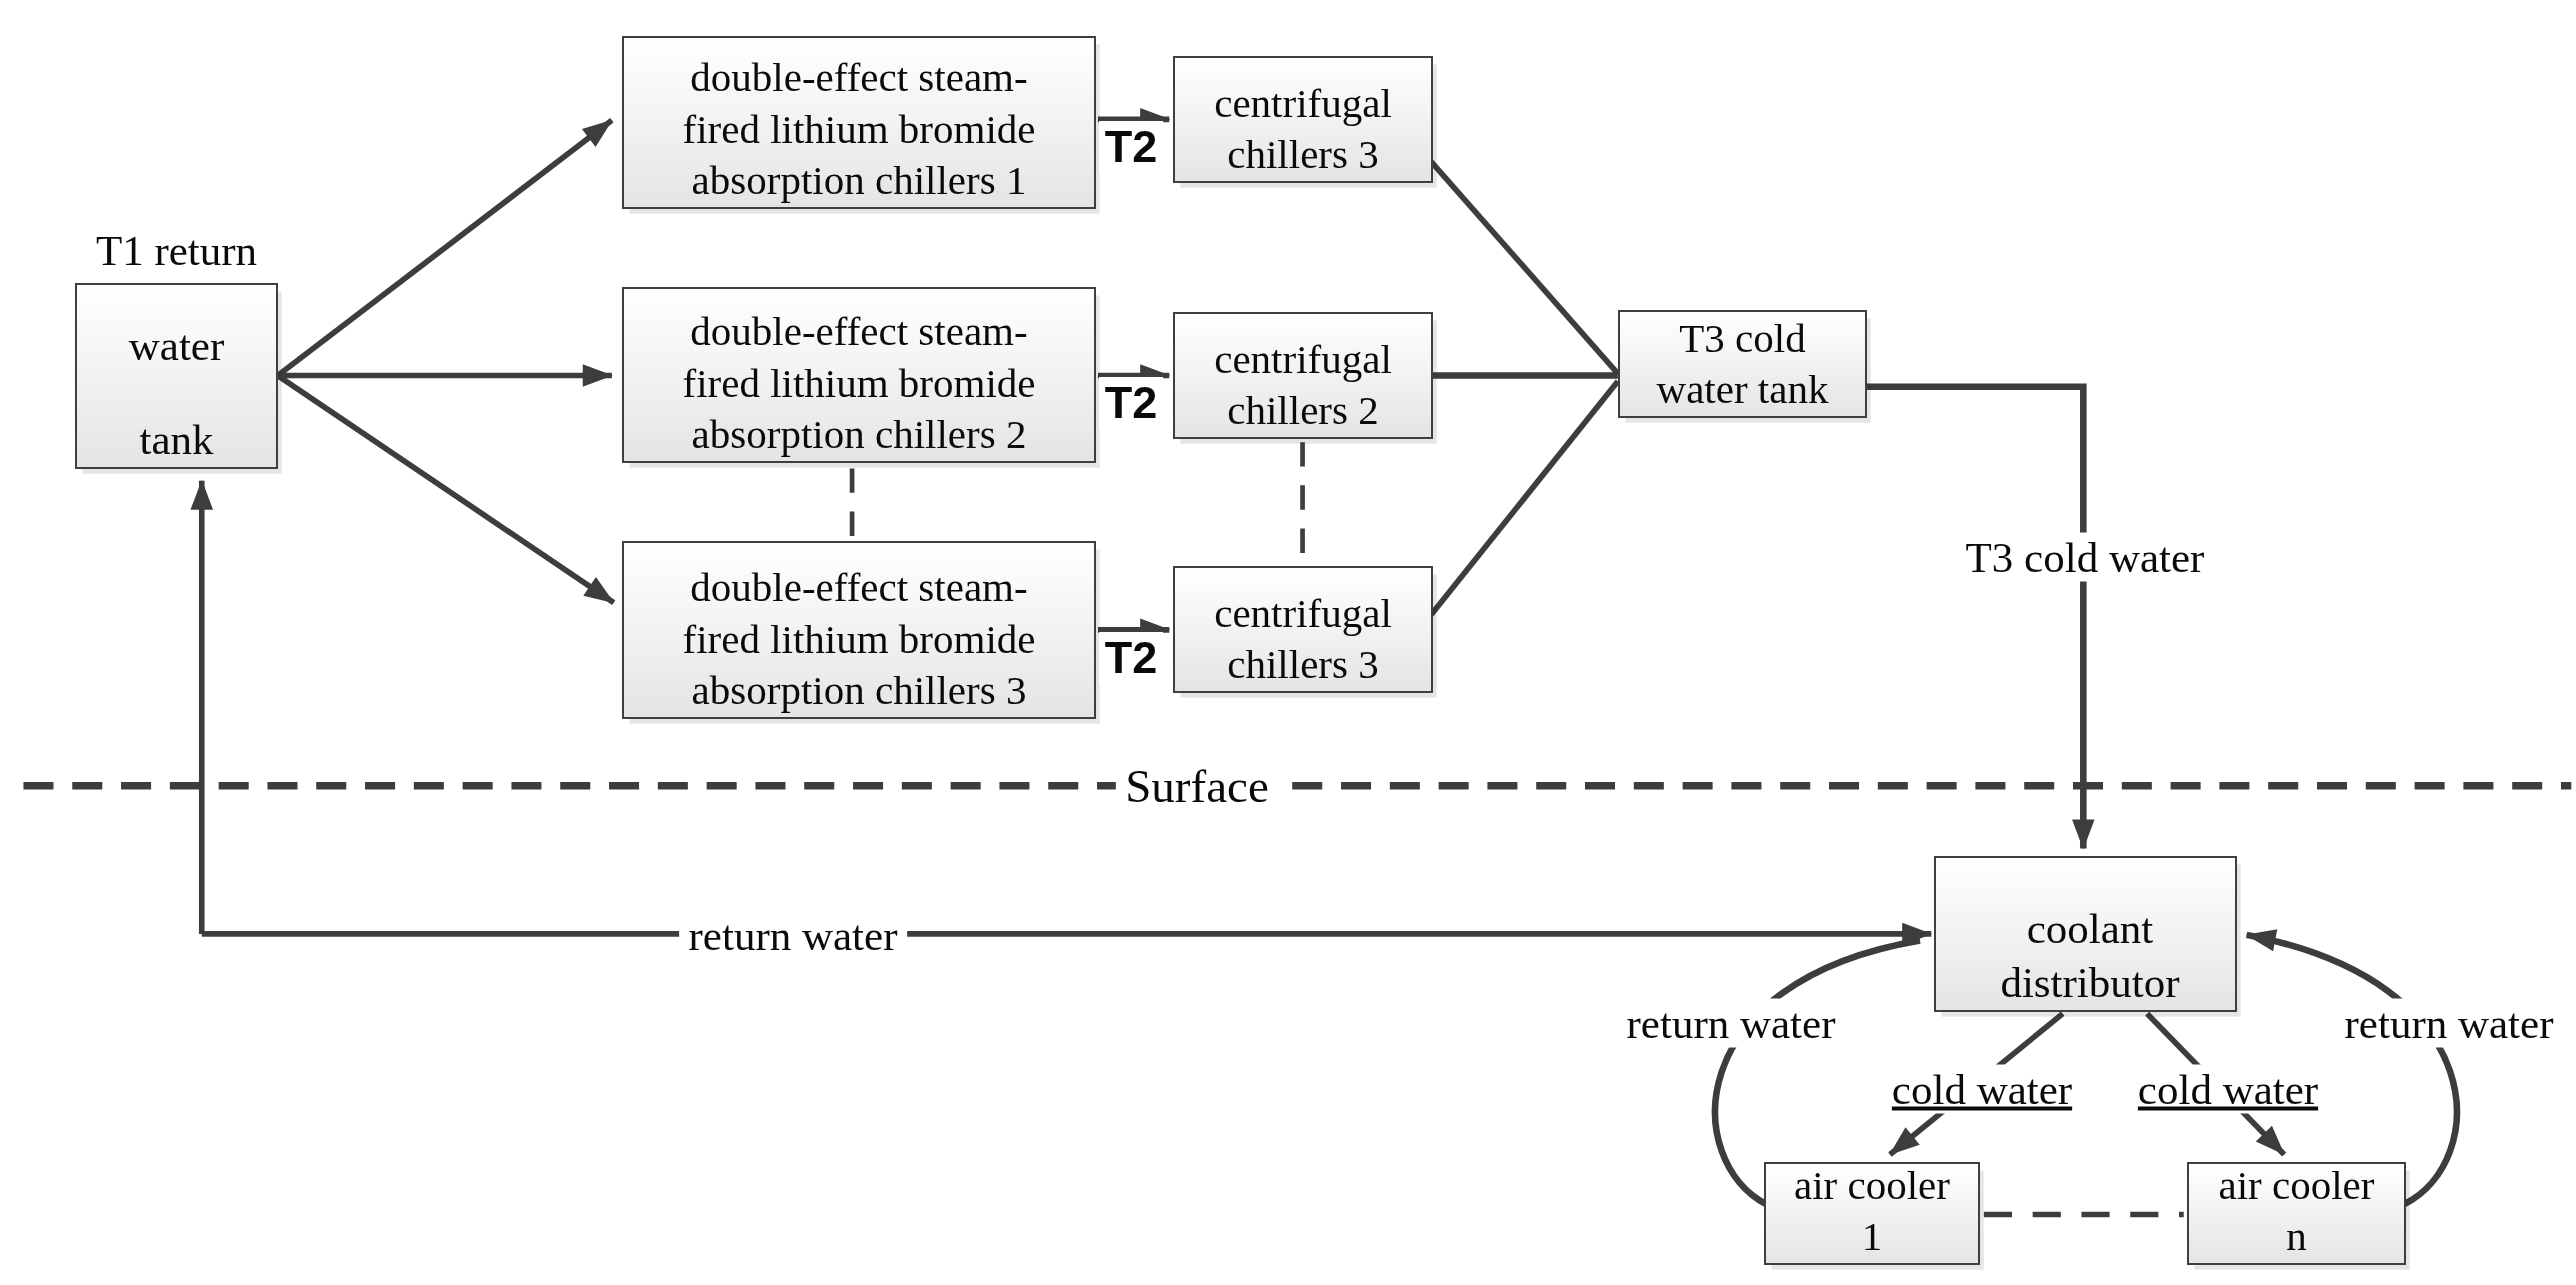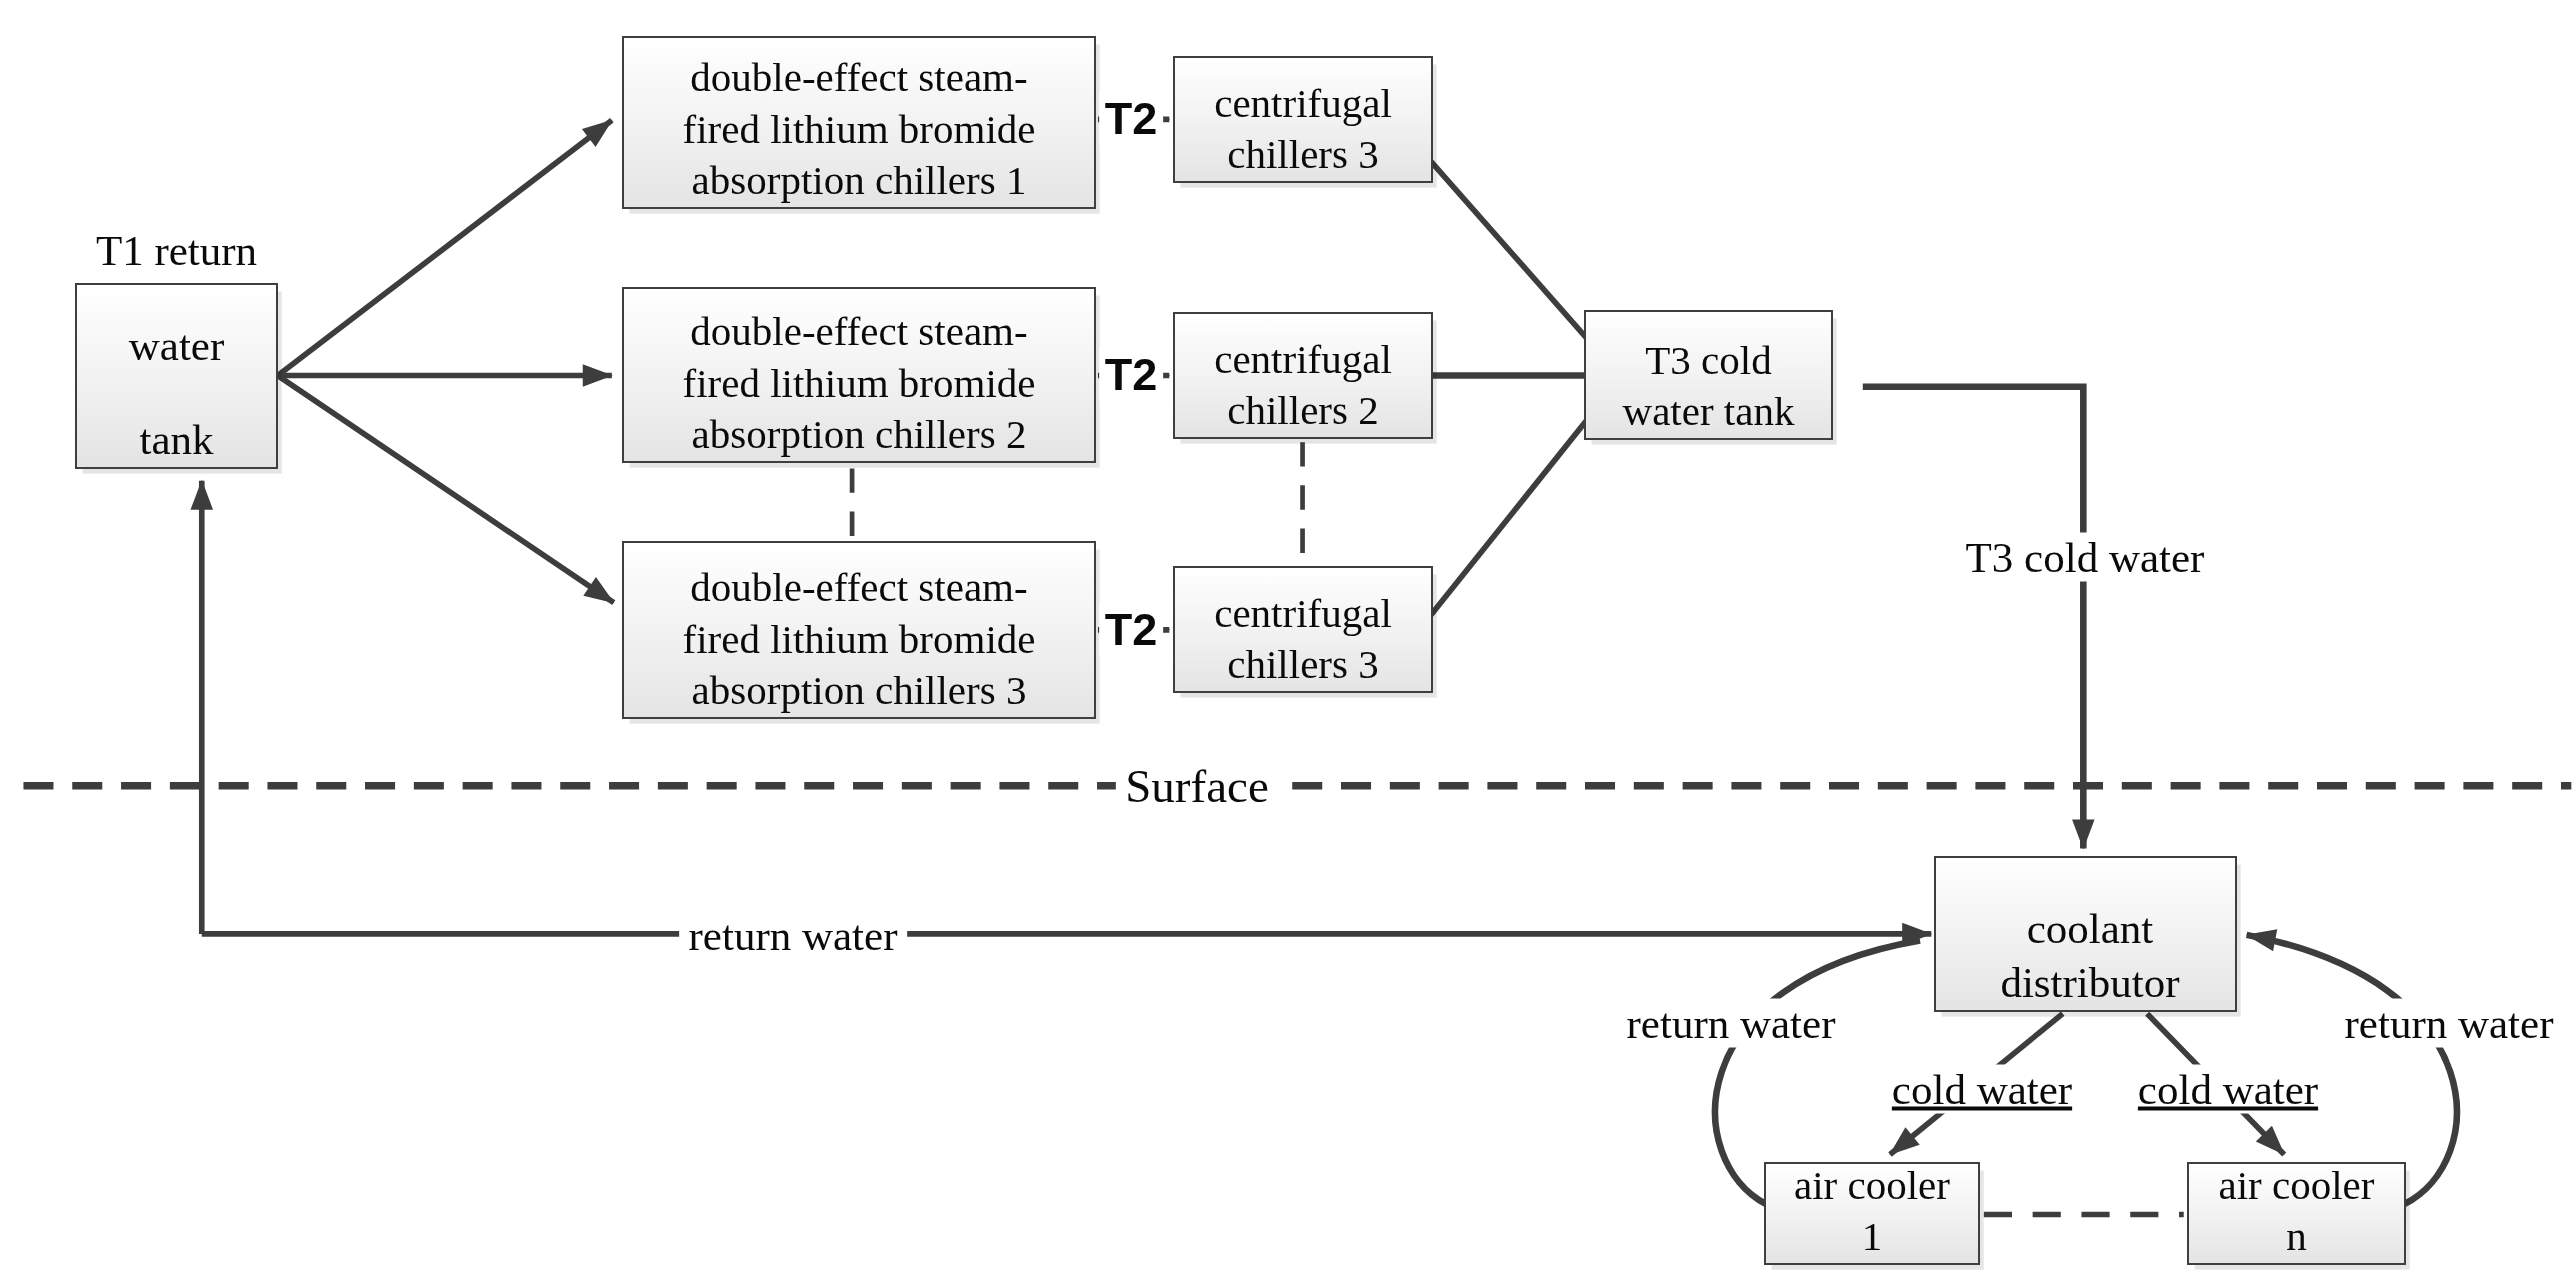--- a/index.html
+++ b/index.html
@@ -30,21 +30,21 @@
     background:#ffffff;
     padding:0 9.4px;
     white-space:nowrap;
     font-size:43px;
     z-index:3;
   }
   .lbl.small{font-size:43px;text-decoration:underline;}
   .lbl.surface{font-size:47px;}
   .lbl.t2{
     font-family:"Liberation Sans","DejaVu Sans",sans-serif;
-    font-weight:bold;font-size:45px;padding:0 5.6px;
+    font-weight:bold;font-size:45px;padding:0 5.6px;margin-top:28px;
   }
 </style>
 </head>
 <body>
 
 <div class="stage">
 
   <svg class="wires" viewBox="0 0 2745 1370" xmlns="http://www.w3.org/2000/svg">
     <defs>
       <marker id="arr" markerUnits="userSpaceOnUse" markerWidth="36" markerHeight="28" refX="32" refY="13" orient="auto">
@@ -114,21 +114,21 @@
   <div class="node" style="left:1173px;top:312px;width:260px;height:127px;">
     <div>centrifugal</div>
     <div>chillers 2</div>
   </div>
 
   <div class="node" style="left:1173px;top:566px;width:260px;height:127px;">
     <div>centrifugal</div>
     <div>chillers 3</div>
   </div>
 
-  <div class="node" style="left:1584px;top:310px;width:249px;height:130px;">
+  <div class="node" style="left:1618px;top:310px;width:249px;height:108px;">
     <div>T3 cold</div>
     <div>water tank</div>
   </div>
 
   <div class="node big" style="left:1934px;top:856px;width:303px;height:156px;padding-left:9px;">
     <div>coolant</div>
     <div>distributor</div>
   </div>
 
   <div class="node" style="left:1764px;top:1162px;width:216px;height:103px;">

